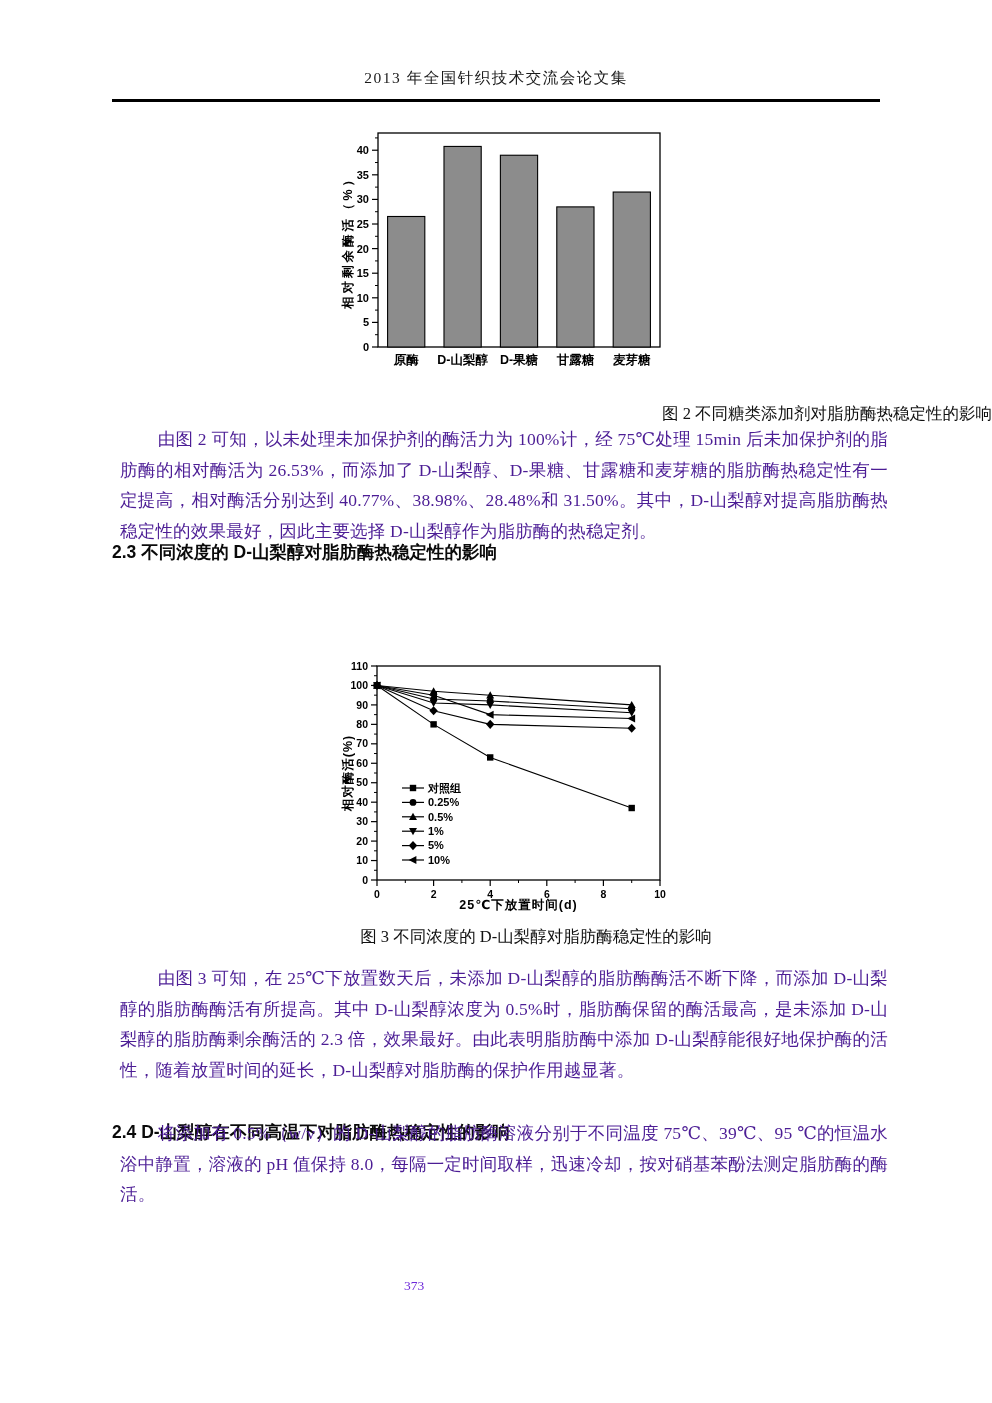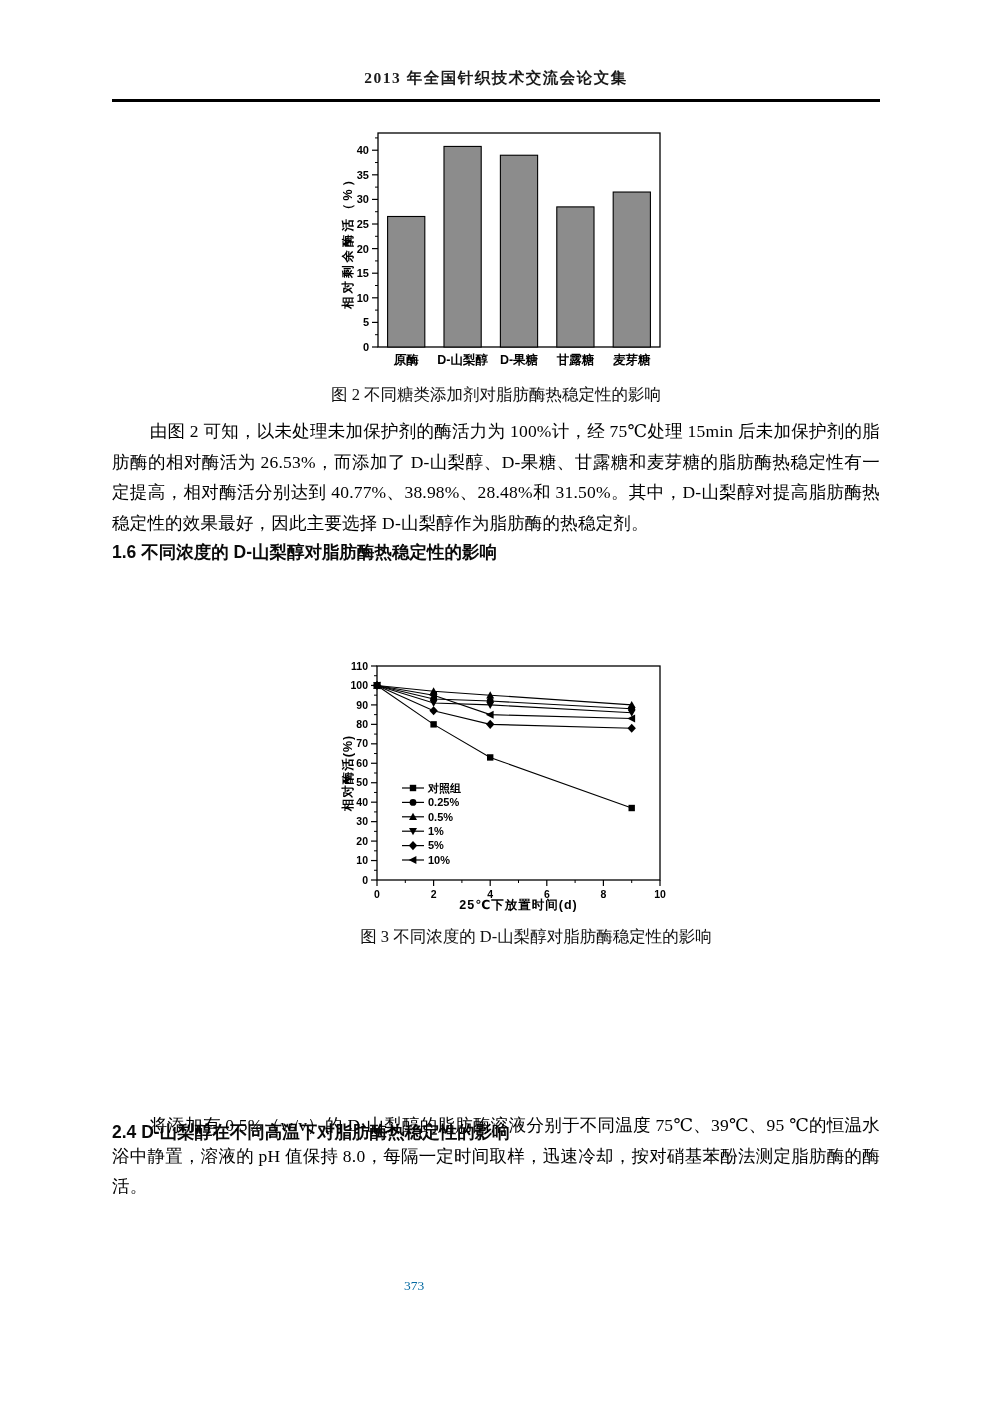--- a/index.html
+++ b/index.html
@@ -3,53 +3,53 @@
 <meta charset="utf-8">
 <style>
   html,body{margin:0;padding:0;background:#e8e8e8;}
   .page{
     position:relative;width:992px;height:1403px;margin:0 auto;
     background:#ffffff;overflow:hidden;
     font-family:"Liberation Serif","DejaVu Serif",serif;color:#000;
   }
   .header-title{
     position:absolute;top:68px;left:0;width:992px;text-align:center;
-    font-size:15.5px;letter-spacing:1.5px;color:#1a1a1a;font-weight:bold;
+    font-size:15.5px;letter-spacing:1.5px;color:#1a1a1a;
   }
   .header-rule{
     position:absolute;top:99px;left:112px;width:768px;height:3px;background:#000;
   }
   .figure-svg{position:absolute;left:334px;}
   #fig2-svg{top:118px;}
   #fig3-svg{top:656px;}
   .caption{
     position:absolute;left:0;width:992px;text-align:center;
     font-size:16.5px;color:#111;
   }
-  #fig2-caption{top:384px;}
+  #fig2-caption{top:403px;text-align:right;}
   #fig3-caption{top:926px;margin-left:40px;}
   .body-para{
-    position:absolute;left:112px;width:768px;margin:0;
+    position:absolute;left:112px;width:768px;margin:8px;
     font-size:17.5px;line-height:30.5px;letter-spacing:0.2px;
-    text-align:justify;text-indent:2.15em;color:#000000;
+    text-align:justify;text-indent:2.15em;color:#4c1d95;
   }
   #para-fig2{top:416px;}
   #para-23{top:571px;}
   #para-fig3{top:955px;}
   #para-24{top:1110px;}
   .sec-heading{
     position:absolute;left:112px;width:768px;margin:0;
     font-family:"Liberation Sans","DejaVu Sans",sans-serif;
     font-size:17.5px;font-weight:700;color:#0a0a0a;
   }
   #heading-23{top:540px;}
   #heading-24{top:1120px;}
   .page-number{
     position:absolute;top:1278px;left:0;width:828px;text-align:center;
-    font-size:13.5px;color:#0369a1;
+    font-size:13.5px;color:#6d28d9;
   }
   
   .tick{font:600 11px "Liberation Sans","DejaVu Sans",sans-serif;fill:#000;}
   .tick2{font:600 10.5px "Liberation Sans","DejaVu Sans",sans-serif;fill:#000;}
   .cat{font:700 12.5px "Liberation Sans","DejaVu Sans",sans-serif;fill:#000;}
   .ylab{font:700 12.5px "Liberation Sans","DejaVu Sans",sans-serif;fill:#000;letter-spacing:3px;}
   .ylab2{font:700 12.5px "Liberation Sans","DejaVu Sans",sans-serif;fill:#000;letter-spacing:1px;}
   .xlab2{font:700 12.5px "Liberation Sans","DejaVu Sans",sans-serif;fill:#000;letter-spacing:1px;}
   .leg{font:600 11px "Liberation Sans","DejaVu Sans",sans-serif;fill:#000;}
 </style>
@@ -100,21 +100,21 @@
       <text x="241.4" y="246" text-anchor="middle" class="cat">甘露糖</text>
       <rect x="279.18799999999993" y="74.0344827586207" width="37.224000000000004" height="154.9655172413793" fill="#8c8c8c" stroke="#000" stroke-width="1.1"></rect>
       <text x="297.79999999999995" y="246" text-anchor="middle" class="cat">麦芽糖</text>
       <text x="18" y="122" text-anchor="middle" class="ylab" transform="rotate(-90 18 122)">相对剩余酶活（%）</text>
     </svg>
 
   <div id="fig2-caption" class="caption">图 2 不同糖类添加剂对脂肪酶热稳定性的影响</div>
 
   <p id="para-fig2" class="body-para">由图 2 可知，以未处理未加保护剂的酶活力为 100%计，经 75℃处理 15min 后未加保护剂的脂肪酶的相对酶活为 26.53%，而添加了 D-山梨醇、D-果糖、甘露糖和麦芽糖的脂肪酶热稳定性有一定提高，相对酶活分别达到 40.77%、38.98%、28.48%和 31.50%。其中，D-山梨醇对提高脂肪酶热稳定性的效果最好，因此主要选择 D-山梨醇作为脂肪酶的热稳定剂。</p>
 
-  <h3 id="heading-23" class="sec-heading">1.6 不同浓度的 D-山梨醇对脂肪酶热稳定性的影响</h3>
+  <h3 id="heading-23" class="sec-heading">2.3 不同浓度的 D-山梨醇对脂肪酶热稳定性的影响</h3>
 
 
   <svg id="fig3-svg" class="figure-svg" width="340" height="262" viewBox="0 0 340 262">
       <rect x="43" y="10" width="283" height="214" fill="none" stroke="#000" stroke-width="1.3"></rect>
       <line x1="43" y1="224" x2="37" y2="224" stroke="#000" stroke-width="1.2"></line>
       <text x="34" y="227.6" text-anchor="end" class="tick2">0</text>
       <line x1="43" y1="214.27272727272728" x2="40" y2="214.27272727272728" stroke="#000" stroke-width="1"></line>
       <line x1="43" y1="204.54545454545453" x2="37" y2="204.54545454545453" stroke="#000" stroke-width="1.2"></line>
       <text x="34" y="208.14545454545453" text-anchor="end" class="tick2">10</text>
       <line x1="43" y1="194.8181818181818" x2="40" y2="194.8181818181818" stroke="#000" stroke-width="1"></line>
@@ -211,20 +211,21 @@
       <text x="94" y="193.4" class="leg">5%</text>
       <line x1="68" y1="204" x2="90" y2="204" stroke="#000" stroke-width="1.2"></line>
       <polygon points="74.6,204 82.4,200 82.4,208" fill="#000"></polygon>
       <text x="94" y="207.8" class="leg">10%</text>
       <text x="184.5" y="253" text-anchor="middle" class="xlab2">25℃下放置时间(d)</text>
       <text x="18" y="117" text-anchor="middle" class="ylab2" transform="rotate(-90 18 117)">相对酶活(%)</text>
     </svg>
 
   <div id="fig3-caption" class="caption">图 3 不同浓度的 D-山梨醇对脂肪酶稳定性的影响</div>
 
+  <p id="para-fig3" class="body-para">由图 3 可知，在 25℃下放置数天后，未添加 D-山梨醇的脂肪酶酶活不断下降，而添加 D-山梨醇的脂肪酶酶活有所提高。其中 D-山梨醇浓度为 0.5%时，脂肪酶保留的酶活最高，是未添加 D-山梨醇的脂肪酶剩余酶活的 2.3 倍，效果最好。由此表明脂肪酶中添加 D-山梨醇能很好地保护酶的活性，随着放置时间的延长，D-山梨醇对脂肪酶的保护作用越显著。</p>
 
   <h3 id="heading-24" class="sec-heading">2.4 D-山梨醇在不同高温下对脂肪酶热稳定性的影响</h3>
 
   <p id="para-24" class="body-para">将添加有 0.5%（w/v）的 D-山梨醇的脂肪酶溶液分别于不同温度 75℃、39℃、95 ℃的恒温水浴中静置，溶液的 pH 值保持 8.0，每隔一定时间取样，迅速冷却，按对硝基苯酚法测定脂肪酶的酶活。</p>
 
   <div class="page-number">373</div>
 
 </div>
 
 </body></html>

